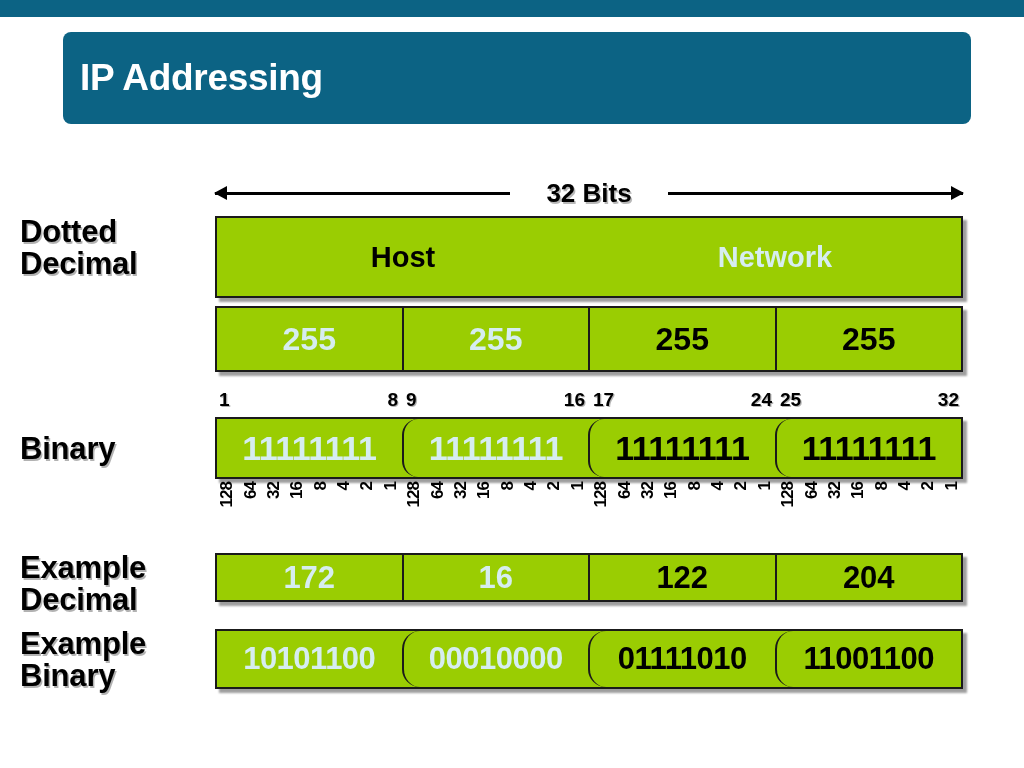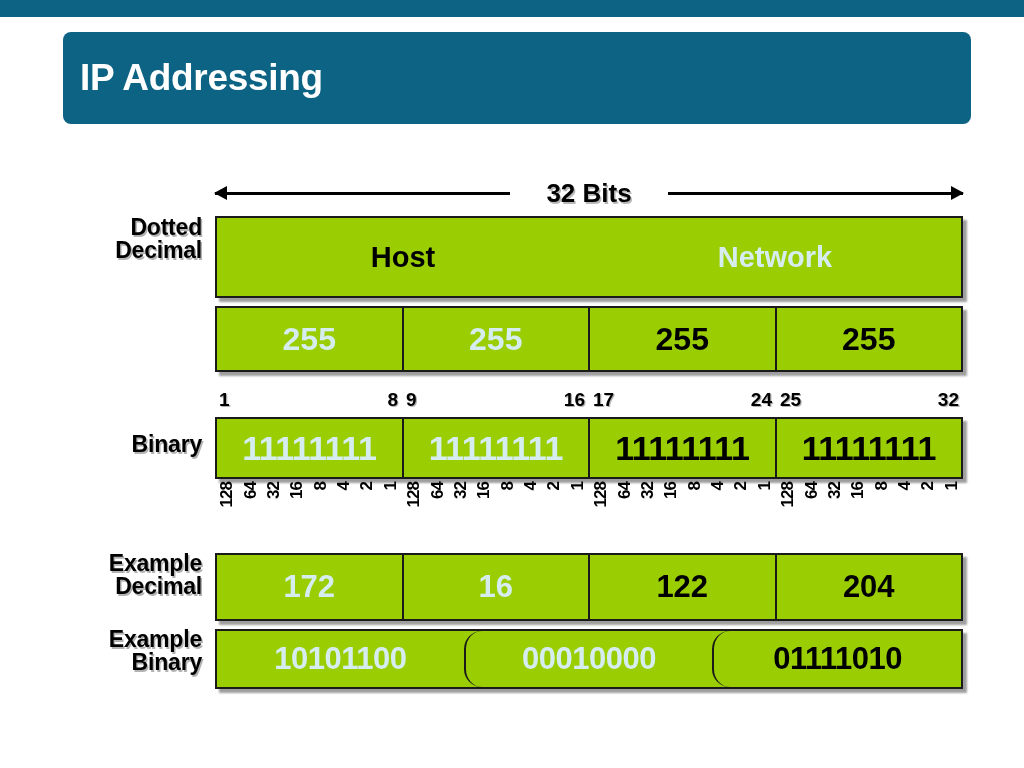--- a/index.html
+++ b/index.html
@@ -49,24 +49,24 @@
   
   #diagram {
     position: absolute;
     left: 0; top: 0;
     width: 1024px; height: 768px;
   }
 
   
   .rowlabel {
     position: absolute;
-    text-align: right;
-    color: #000000;
-    font-weight: bold;
-    font-size: 23px;
+    text-align: left;
+    color: #000000;
+    font-weight: bold;
+    font-size: 31px;
     line-height: 1.02;
     letter-spacing: -0.2px;
     text-shadow: 1.5px 1.5px 0 rgba(0,0,0,0.30);
     white-space: pre-line;
     font-family: "Liberation Sans", sans-serif;
   }
 
   
   .bits-header {
     position: absolute;
@@ -162,21 +162,21 @@
   .bitnum {
     color: #000000;
     font-weight: bold;
     font-size: 19px;
     text-shadow: 1.2px 1.2px 0 rgba(0,0,0,0.3);
     font-family: "Liberation Sans", sans-serif;
   }
 
   
   #row-binary { top: 417px; height: 62px; }
-  #row-binary .cell { font-size: 34px; letter-spacing: -0.5px; }
+  #row-binary .cell { font-size: 34px; letter-spacing: -0.5px; border-radius: 16px; }
 
   
   .placevals {
     position: absolute;
     left: 215px; top: 482px;
     width: 748px; height: 58px;
     display: flex;
   }
   .pv-group {
     flex: 1 1 0;
@@ -189,21 +189,21 @@
     transform: rotate(180deg);
     color: #000000;
     font-weight: bold;
     font-size: 17px;
     line-height: 1;
     letter-spacing: -1px;
     font-family: "Liberation Sans", sans-serif;
   }
 
   
-  #row-exdec { top: 553px; height: 68px; }
+  #row-exdec { top: 553px; height: 49px; }
   #row-exdec .cell { font-size: 31px; }
 
   
   #row-exbin { top: 629px; height: 60px; }
   #row-exbin .cell { font-size: 31px; letter-spacing: -0.5px; border-radius: 18px; }
 
   
   #lbl-dotted { left: 20px; top: 216px; width: 182px; }
   #lbl-max    { left: 20px; top: 322px; width: 182px; }
   #lbl-binary { left: 20px; top: 433px; width: 182px; }
@@ -322,16 +322,17 @@
       <div class="cell light">172</div>
       <div class="cell light">16</div>
       <div class="cell">122</div>
       <div class="cell">204</div>
     </div>
 
     <div class="band" id="row-exbin">
       <div class="cell light">10101100</div>
       <div class="cell light">00010000</div>
       <div class="cell">01111010</div>
+      <div class="cell">11001100</div>
     </div>
 
   </div>
 </div>
 
 </body></html>

